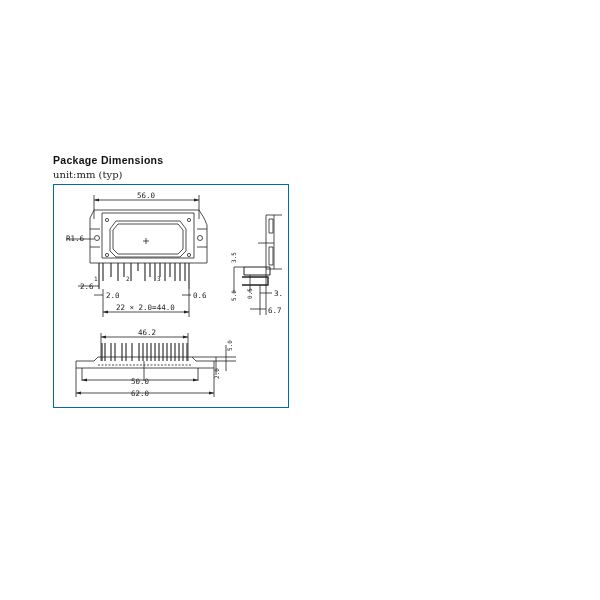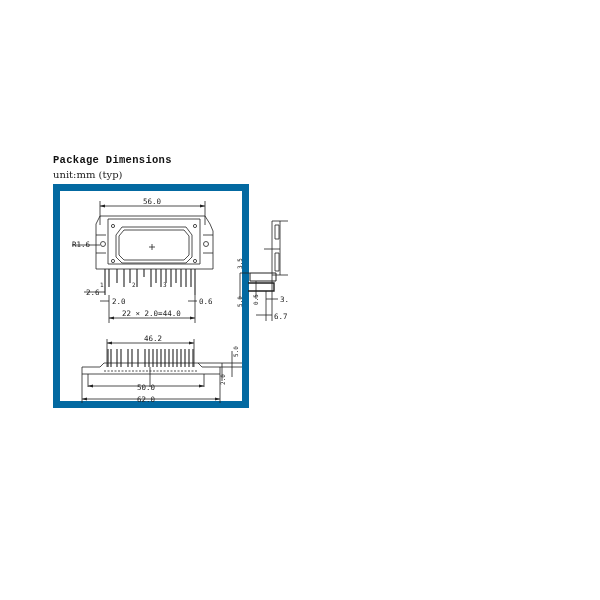--- a/index.html
+++ b/index.html
@@ -1,19 +1,19 @@
 <!DOCTYPE html>
 <html><head>
 <meta charset="utf-8">
 <style>
   html, body { margin: 0; padding: 0; background: #ffffff; }
   body { width: 600px; height: 600px; position: relative; overflow: hidden; font-family: "DejaVu Serif", serif; color: #111; }
-  .title { position: absolute; left: 53px; top: 154px; font-size: 10.5px; font-weight: bold; letter-spacing: 0.3px; font-family: Liberation Mono, monospace; }
+  .title { position: absolute; left: 53px; top: 154px; font-size: 10.5px; font-weight: bold; letter-spacing: 0.3px; font-family: Liberation Sans, sans-serif; }
   .unit { position: absolute; left: 53px; top: 169px; font-size: 10px; font-family: "DejaVu Serif", serif; color: #222; }
-  .frame { position: absolute; left: 53px; top: 184px; width: 196px; height: 224px; border: 7px solid #0369a1; box-sizing: border-box; background: #fff; }
+  .frame { position: absolute; left: 53px; top: 184px; width: 236px; height: 224px; border: 1px solid #0369a1; box-sizing: border-box; background: #fff; }
   svg { position: absolute; left: 0; top: 0; }
   .dim { font-family: "DejaVu Sans Mono", monospace; font-size: 7.5px; fill: #222; }
   .dimv { font-family: "DejaVu Sans Mono", monospace; font-size: 6px; fill: #222; }
 </style>
 </head>
 <body>
 
 <div class="title">Package Dimensions</div>
 <div class="unit">unit:mm (typ)</div>
 

